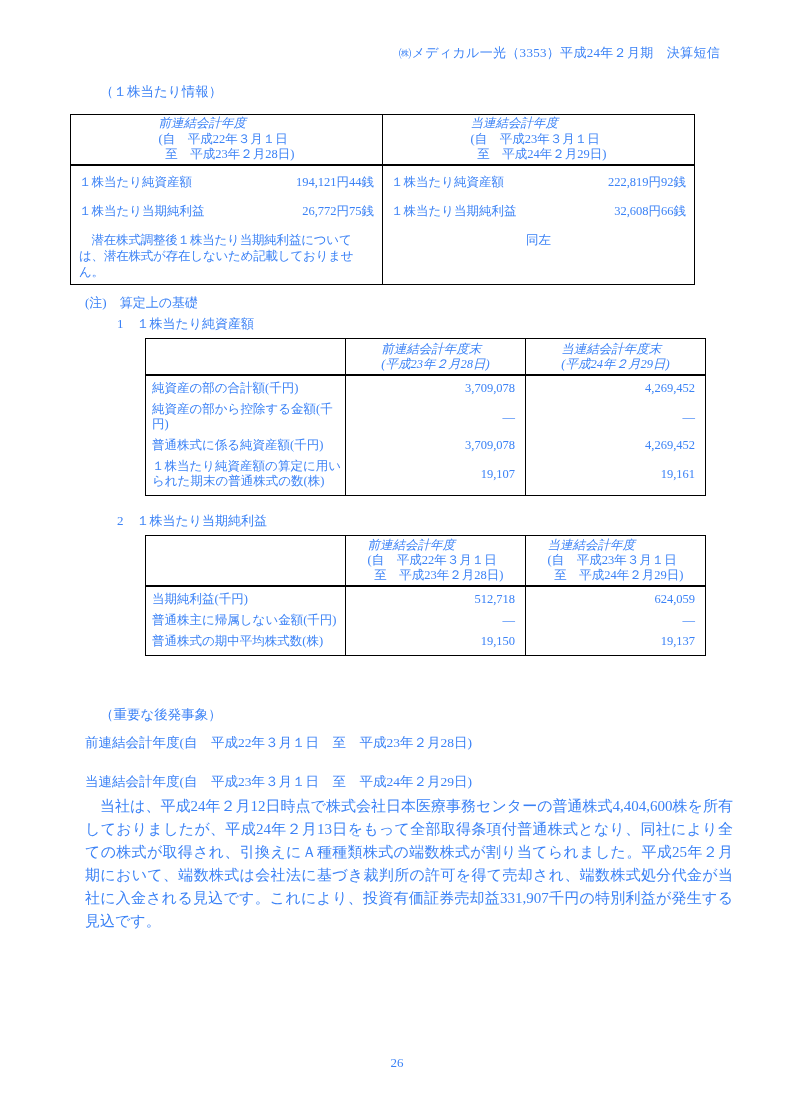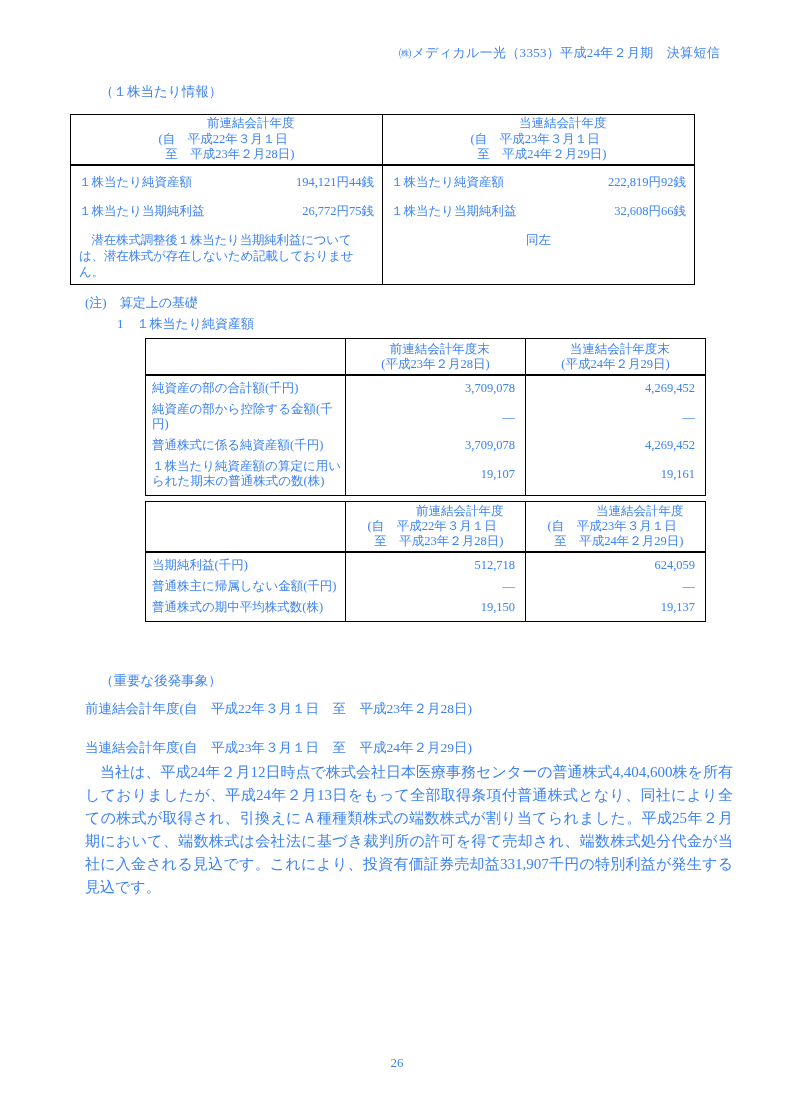--- a/index.html
+++ b/index.html
@@ -18,21 +18,21 @@
     font-size:13px; letter-spacing:0.3px;
   }
   .section-title-1 { margin:21px 0 0 100px; font-size:13.5px; }
 
   
   table { border-collapse:collapse; table-layout:fixed; }
   .t1 { margin:13px 0 0 70px; width:625px; border:1.5px solid #000; font-size:12.5px; }
   .t1 th { border:1px solid #000; border-bottom:2px solid #000; font-weight:normal; height:49px; vertical-align:middle; text-align:center; padding:0; }
   .t1 td { border:1px solid #000; vertical-align:top; height:85px; padding:6px 8px 4px 8px; }
   .hdr-inner { display:inline-block; text-align:left; line-height:15.5px; }
-  .hdr-inner .l1 { text-align:right; }
+  .hdr-inner .l1 { text-align:left;font-style:italic; }
   .hdr-inner .l3 { padding-left:0.55em; }
   .vrow { display:flex; justify-content:space-between; margin:2px 0 13px 0; line-height:16px; }
   .cell-note { line-height:16px; text-indent:1em; letter-spacing:-0.2px; margin-top:2px; }
   .same-left { text-align:center; margin-top:10px; }
 
   
   .notes-heading { margin:9px 0 0 85px; }
   .sub-title { margin:3px 0 0 117px; }
   .sub-title .st-txt { margin-left:13px; }
 
@@ -168,20 +168,23 @@
         <td class="num">4,269,452</td>
       </tr>
       <tr class="last">
         <td class="lbl">１株当たり純資産額の算定に用いられた期末の普通株式の数(株)</td>
         <td class="num">19,107</td>
         <td class="num">19,161</td>
       </tr>
     </tbody>
   </table>
 
+  <div class="sub-title" style="margin-top:16px;">
+    <span>2</span><span class="st-txt">１株当たり当期純利益</span>
+  </div>
 
   <table class="tcalc t3">
     <colgroup>
         <col class="c-label">
         <col class="c-num">
         <col class="c-num">
       </colgroup>
     <thead>
       <tr>
         <th></th>

